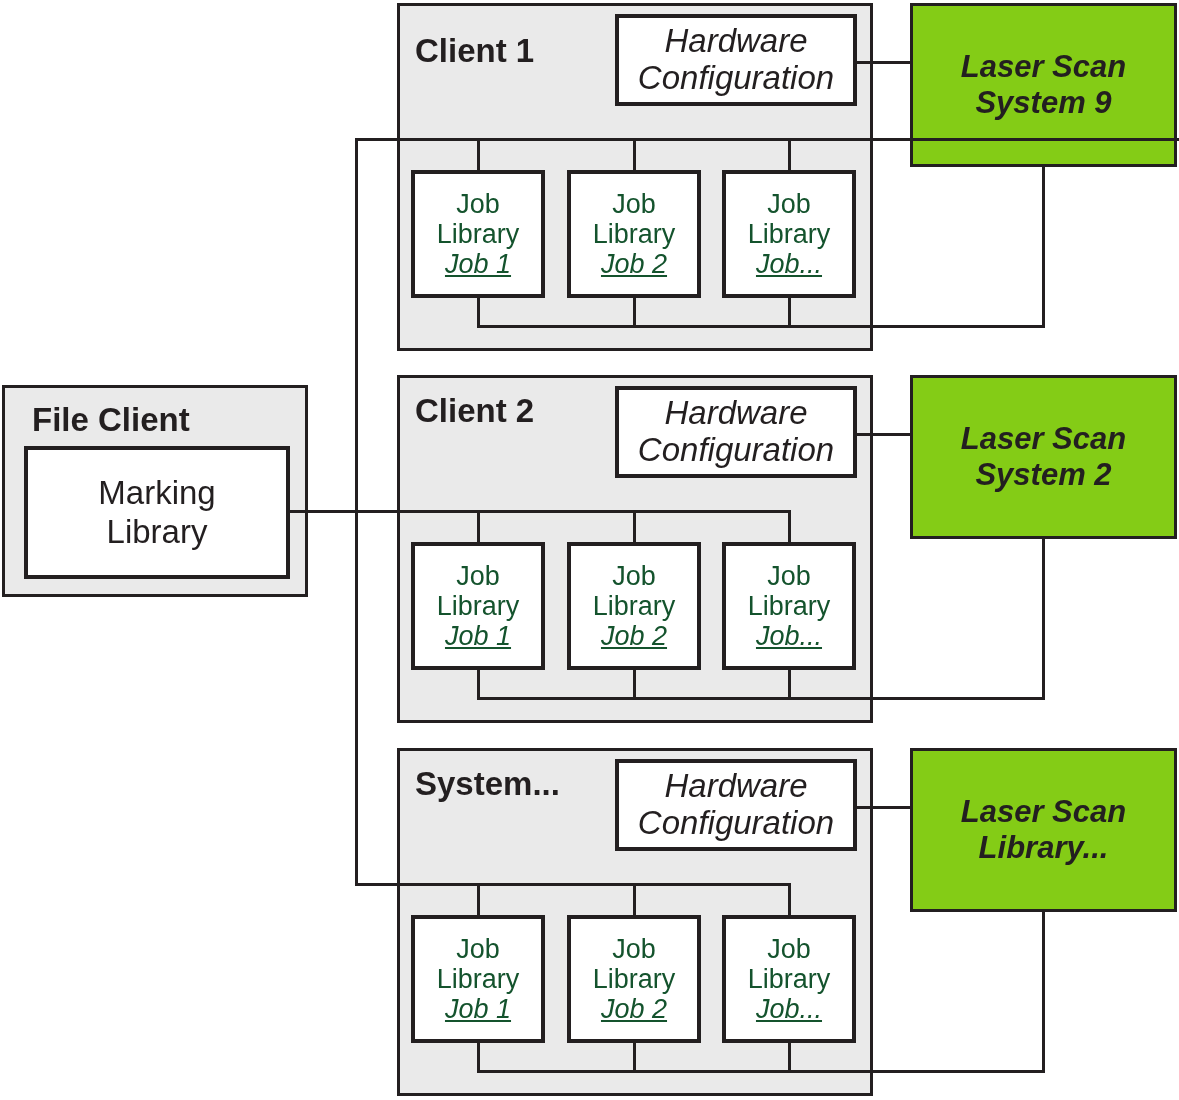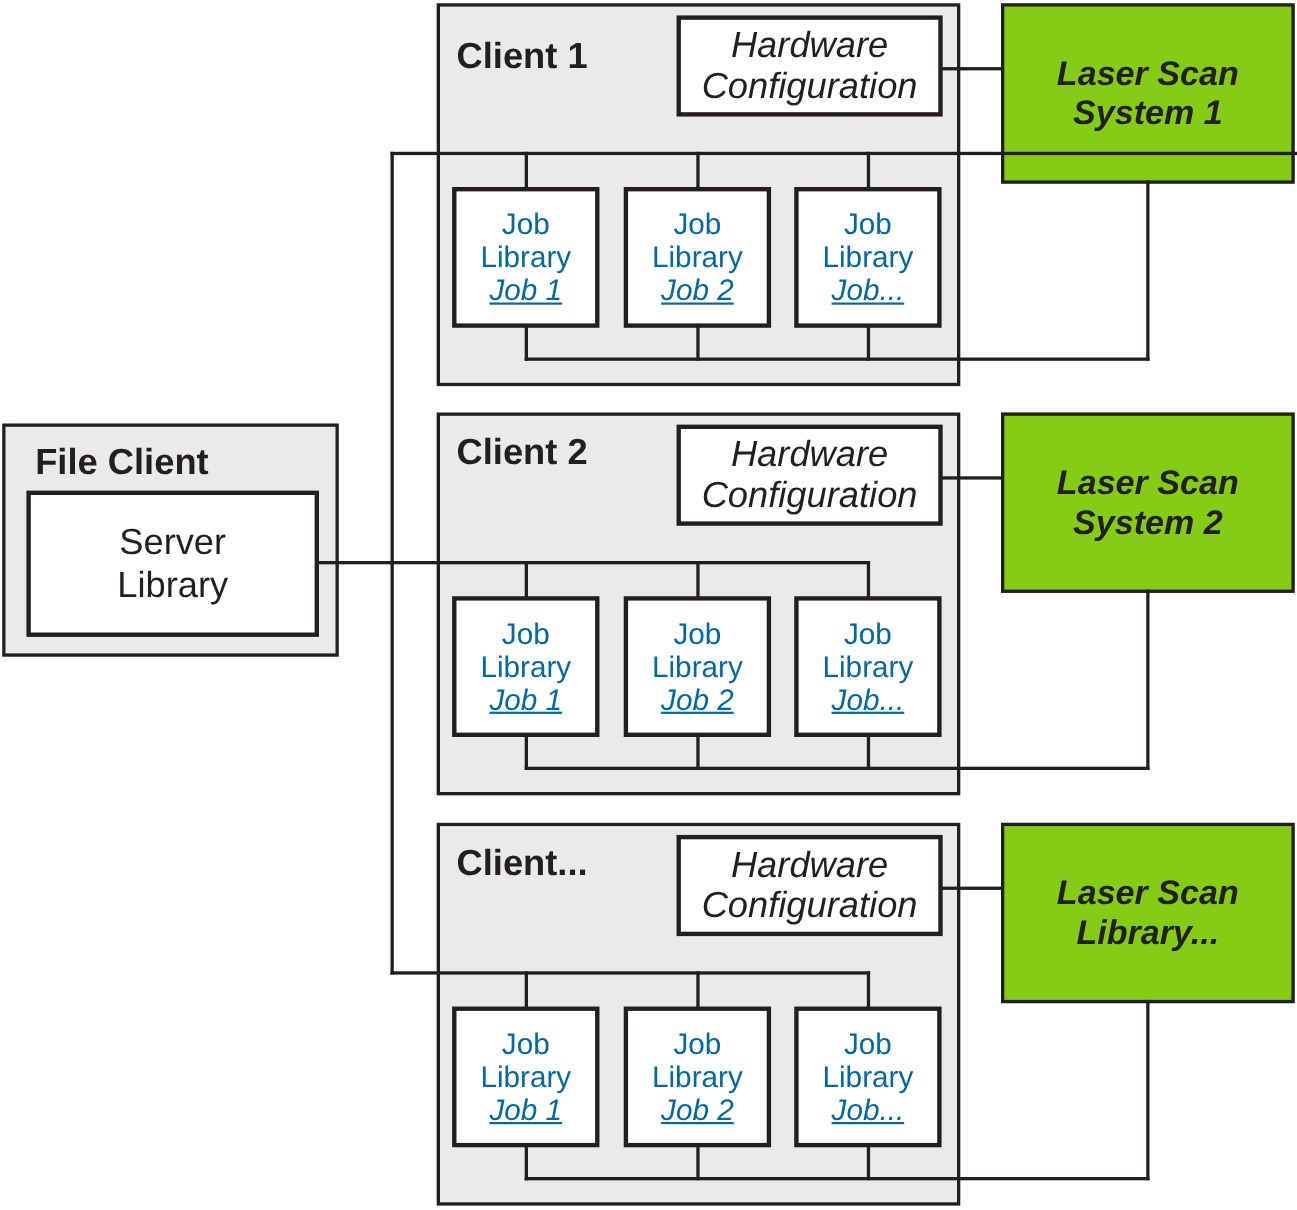--- a/index.html
+++ b/index.html
@@ -65,21 +65,21 @@
   .laser-text {
     font-style: italic;
     font-weight: bold;
     font-size: 31px;
     line-height: 1.15;
     color: #231f20;
   }
   .joblib-text {
     font-size: 27px;
     line-height: 1.12;
-    color: #0369a1;
+    color: #14532d;
   }
   .joblib-text .job-id {
     font-style: italic;
     display: block;
     text-decoration: underline;
   }
   .marking-text {
     font-size: 33px;
     line-height: 1.16;
     color: #231f20;
@@ -100,21 +100,21 @@
 </head>
 <body>
 
 <div id="stage">
 
   <div class="panel" style="left:2px; top:385px; width:306px; height:212px;">
   </div>
   <div class="panel-title" style="left:32px; top:401px;">File Client</div>
   <div class="whitebox" style="left:24px; top:446px; width:266px; height:133px;">
     <span class="marking-text">
-      <span>Server</span><br>
+      <span>Marking</span><br>
       <span>Library</span>
     </span>
   </div>
 
   <div class="panel" style="left:397px; top:3px; width:476px; height:348px;"></div>
   <div class="panel-title" style="left:415px; top:32px;">Client 1</div>
 
   <div class="whitebox" style="left:615px; top:14px; width:242px; height:92px;">
     <span class="hw-text">
       <span>Hardware</span><br>
@@ -140,21 +140,21 @@
     <span class="joblib-text">
       <span>Job</span><br>
       <span>Library</span>
       <span class="job-id">Job...</span>
     </span>
   </div>
 
   <div class="greybox" style="left:910px; top:3px; width:267px; height:164px;">
     <span class="laser-text">
       <span>Laser Scan</span><br>
-      <span>System 1</span>
+      <span>System 9</span>
     </span>
   </div>
 
   <div class="hline" style="left:855px; top:61px; width:57px;"></div>
 
   <div class="hline" style="left:355px; top:138px; width:836px;"></div>
   <div class="vline" style="left:477px; top:138px; height:34px;"></div>
   <div class="vline" style="left:633px; top:138px; height:34px;"></div>
   <div class="vline" style="left:788px; top:138px; height:34px;"></div>
 
@@ -208,21 +208,21 @@
   <div class="vline" style="left:477px; top:510px; height:34px;"></div>
   <div class="vline" style="left:633px; top:510px; height:34px;"></div>
   <div class="vline" style="left:788px; top:510px; height:34px;"></div>
   <div class="vline" style="left:477px; top:667px; height:33px;"></div>
   <div class="vline" style="left:633px; top:667px; height:33px;"></div>
   <div class="vline" style="left:788px; top:667px; height:33px;"></div>
   <div class="hline" style="left:477px; top:697px; width:568px;"></div>
   <div class="vline" style="left:1042px; top:536px; height:164px;"></div>
 
   <div class="panel" style="left:397px; top:748px; width:476px; height:348px;"></div>
-  <div class="panel-title" style="left:415px; top:765px;">Client...</div>
+  <div class="panel-title" style="left:415px; top:765px;">System...</div>
 
   <div class="whitebox" style="left:615px; top:759px; width:242px; height:92px;">
     <span class="hw-text">
       <span>Hardware</span><br>
       <span>Configuration</span>
     </span>
   </div>
 
   <div class="whitebox" style="left:411px; top:915px; width:134px; height:128px;">
     <span class="joblib-text">

